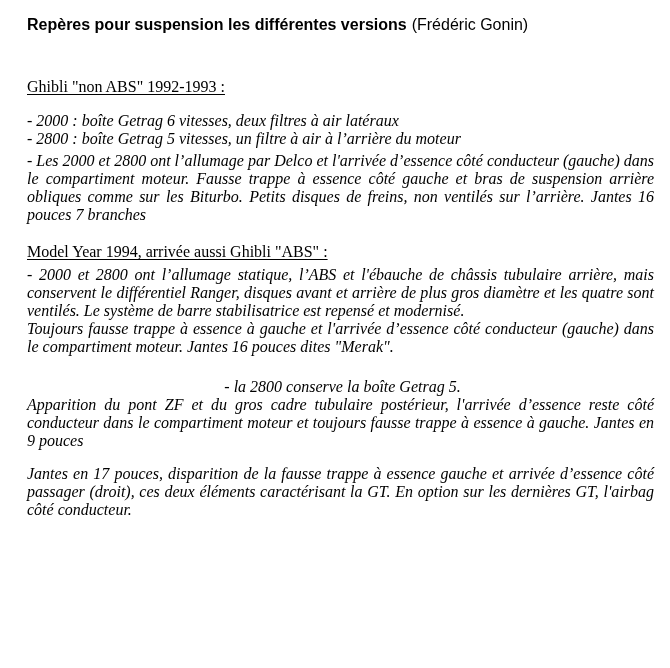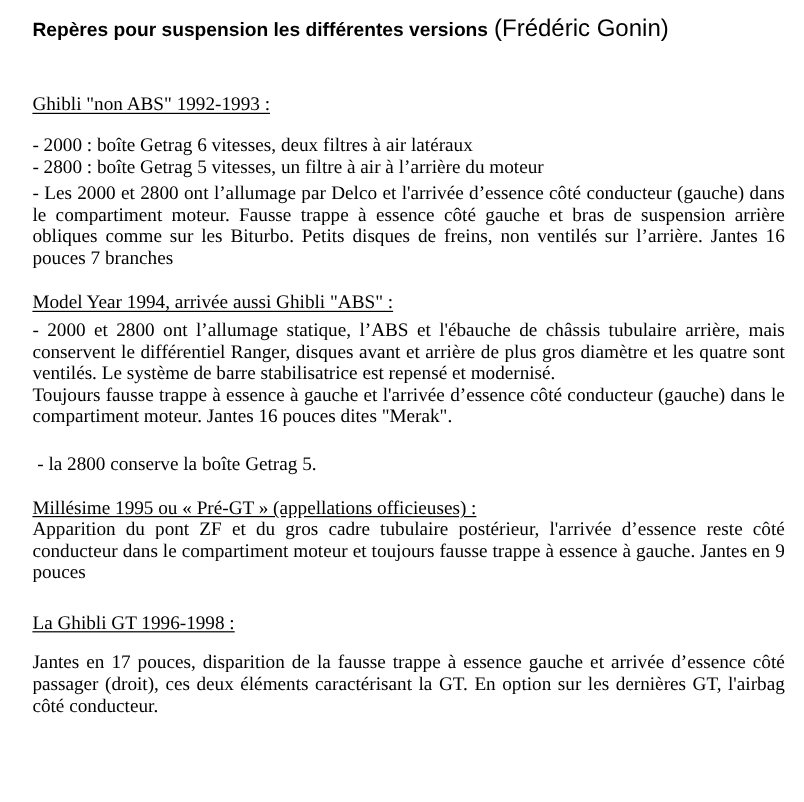--- a/index.html
+++ b/index.html
@@ -23,47 +23,48 @@
   .doc-title {
     font-family: "Liberation Sans", sans-serif;
     font-size: 16px;
     font-weight: bold;
     line-height: 21px;
     margin: 0;
     white-space: nowrap;
   }
   .doc-author {
     font-family: "Liberation Sans", sans-serif;
-    font-size: 20px;
+    font-size: 16px;
     font-weight: normal;
     margin-left: 5px;
   }
   .sec-heading {
     font-weight: normal;
     font-size: 16px;
     line-height: 18px;
     margin: 0;
     text-decoration: underline;
     text-underline-offset: 2px;
   }
   p {
     margin: 0;
+    font-style: italic;
   }
   .body-text {
     white-space: pre-line;
   }
   .justified {
     text-align: justify;
   }
   .mt-h1   { margin-top: 43px; }
   .mt-bul  { margin-top: 16px; }
   .mt-p1   { margin-top: 4px; }
   .mt-h2   { margin-top: 19px; }
   .mt-p2   { margin-top: 5px; }
-  .mt-note { margin-top: 22px; padding-left: 4px; }
+  .mt-note { margin-top: 22px; padding-left: 4px; text-align: center; }
   .mt-h3   { margin-top: 18px; }
   .mt-p3   { margin-top: 0; }
   .mt-h4   { margin-top: 24px; }
   .mt-p4   { margin-top: 15px; }
 </style>
 </head>
 <body>
 
 <div class="page">
 
@@ -76,21 +77,19 @@
 
   <p class="body-text justified mt-p1">- Les 2000 et 2800 ont l’allumage par Delco et l'arrivée d’essence côté conducteur (gauche) dans le compartiment moteur. Fausse trappe à essence côté gauche et bras de suspension arrière obliques comme sur les Biturbo. Petits disques de freins, non ventilés sur l’arrière. Jantes 16 pouces 7 branches</p>
 
   <h2 class="sec-heading mt-h2">Model Year 1994, arrivée aussi Ghibli "ABS" :</h2>
 
   <p class="body-text justified mt-p2">- 2000 et 2800 ont l’allumage statique, l’ABS et l'ébauche de châssis tubulaire arrière, mais conservent le différentiel Ranger, disques avant et arrière de plus gros diamètre et les quatre sont ventilés. Le système de barre stabilisatrice est repensé et modernisé.
 Toujours fausse trappe à essence à gauche et l'arrivée d’essence côté conducteur (gauche) dans le compartiment moteur. Jantes 16 pouces dites "Merak".</p>
 
   <p class="body-text mt-note">- la 2800 conserve la boîte Getrag 5.</p>
 
-  <h2 class="sec-heading mt-h3">Millésime 1995 ou « Pré-GT » (appellations officieuses) :</h2>
 
   <p class="body-text justified mt-p3">Apparition du pont ZF et du gros cadre tubulaire postérieur, l'arrivée d’essence reste côté conducteur dans le compartiment moteur et toujours fausse trappe à essence à gauche. Jantes en 9 pouces</p>
 
-  <h2 class="sec-heading mt-h4">La Ghibli GT 1996-1998 :</h2>
 
   <p class="body-text justified mt-p4">Jantes en 17 pouces, disparition de la fausse trappe à essence gauche et arrivée d’essence côté passager (droit), ces deux éléments caractérisant la GT. En option sur les dernières GT, l'airbag côté conducteur.</p>
 
 </div>
 
 </body></html>

